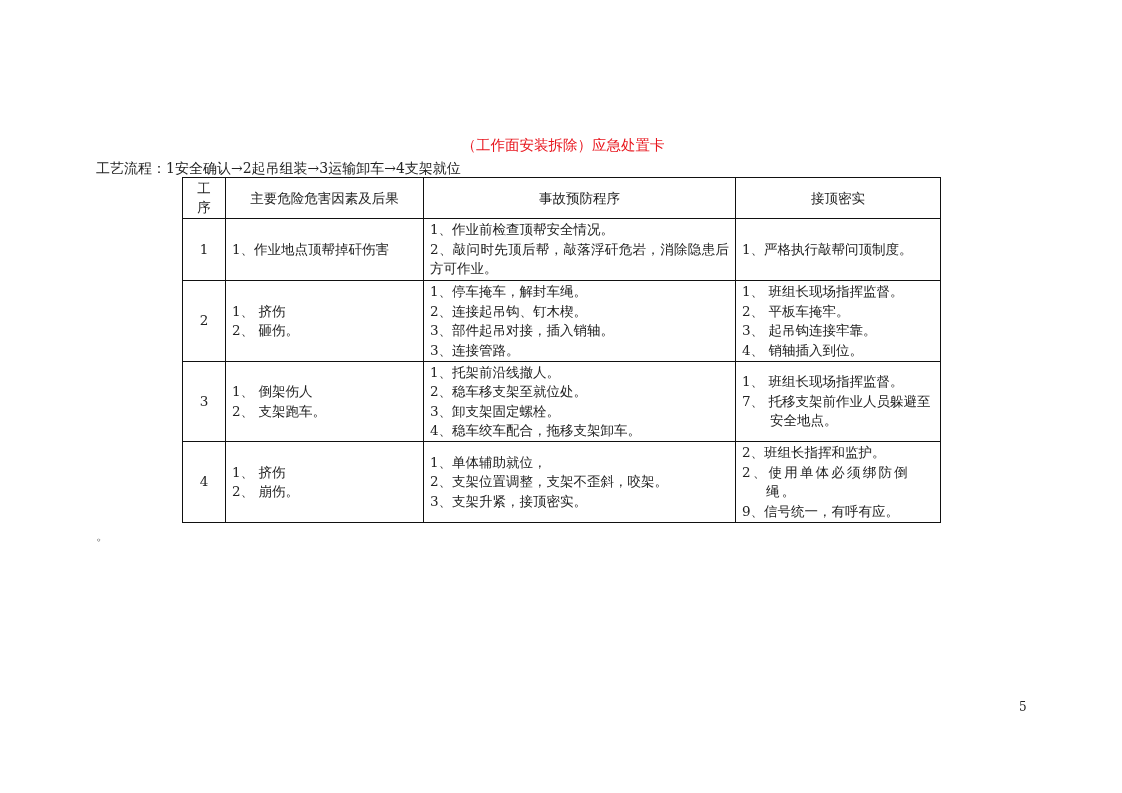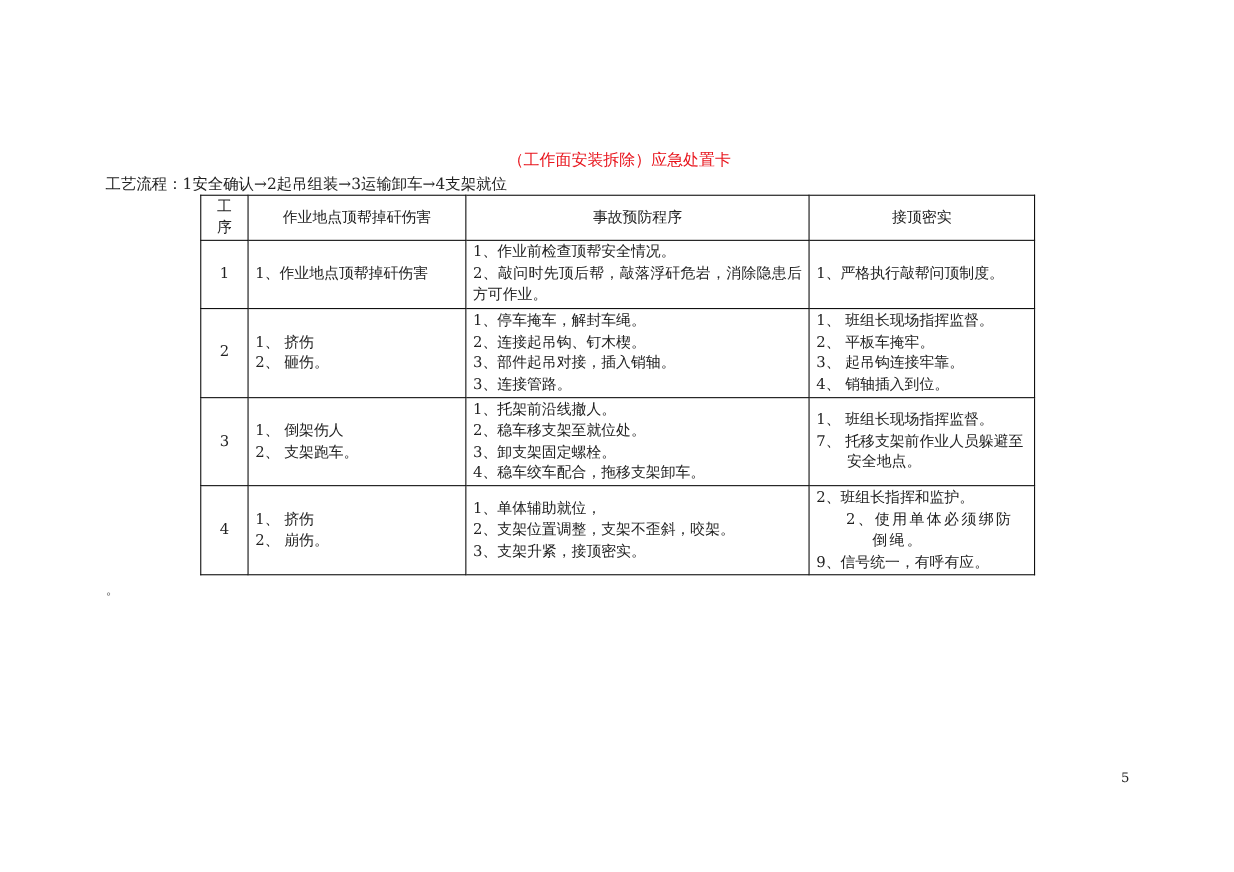--- a/index.html
+++ b/index.html
@@ -14,21 +14,21 @@
       overflow: hidden;
       font-family: "DejaVu Serif", "Liberation Serif", serif;
       color: #222222;
     }
     .page-title {
       position: absolute;
       left: 0;
       width: 1122px;
       top: 137px;
       text-align: center;
-      font-family: Liberation Serif, serif;
+      font-family: Liberation Mono, monospace;
       font-size: 14.5px;
       color: #e8141c;
       line-height: 18px;
       padding-left: 4px;
       box-sizing: border-box;
     }
     .process-flow {
       position: absolute;
       left: 96px;
       top: 159px;
@@ -87,21 +87,20 @@
       padding-left: 28px;
       text-indent: -28px;
       white-space: normal;
     }
     .hanging-sm {
       display: block;
       padding-left: 24px;
       text-indent: -24px;
       white-space: normal;
       letter-spacing: 2.2px;
-      margin-left: 27px;
     }
     .trailing-mark {
       position: absolute;
       left: 96px;
       top: 527px;
       font-size: 13px;
       color: #555555;
     }
     .page-number {
       position: absolute;
@@ -124,21 +123,21 @@
     <col class="c-hazard">
     <col class="c-prevent">
     <col class="c-measure">
   </colgroup>
   <thead>
     <tr class="row-head">
       <th>
         <span class="line">工</span>
         <span class="line">序</span>
       </th>
-      <th>作业地点顶帮掉矸伤害</th>
+      <th>主要危险危害因素及后果</th>
       <th>事故预防程序</th>
       <th>接顶密实</th>
     </tr>
   </thead>
   <tbody>
 
     <tr class="row-1">
       <td class="step">1</td>
       <td>
         <span class="line">1、作业地点顶帮掉矸伤害</span>

